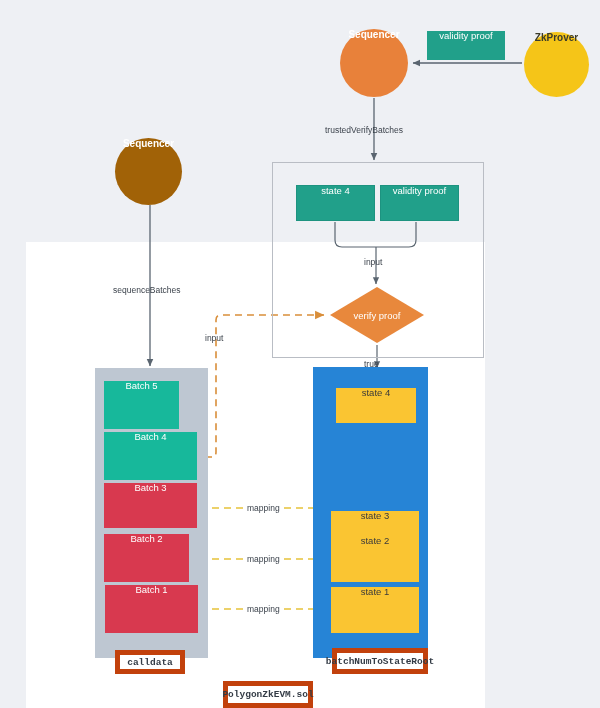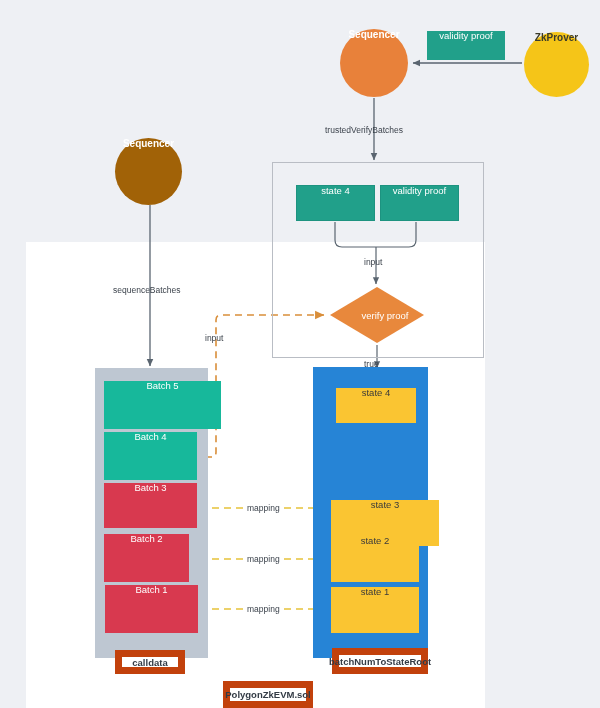--- a/index.html
+++ b/index.html
@@ -28,35 +28,35 @@
   }
   .circle{border-radius:50%;color:#ffffff;font-size:10px;font-weight:600;}
   .rect{font-size:9.5px;}
   .teal{background:#21a08a;color:#ffffff;border:1px solid #1d9380;}
   .teal-top{background:#21a08a;color:#ffffff;}
   .red{background:#d8394f;color:#ffffff;}
   .green{background:#17b89b;color:#ffffff;}
   .gold{background:#fac532;color:#3a3a3a;}
   .diamondwrap{position:absolute;}
   .diamond-label{
-    position:absolute;left:8px;top:0;width:100%;height:100%;
+    position:absolute;left:0;top:0;width:100%;height:100%;
     display:flex;align-items:center;justify-content:center;
     color:#ffffff;font-size:9.5px;
   }
   .container-box{
     position:absolute;box-sizing:border-box;
   }
   .outline-box{border:1px solid #b9bdc4;background:transparent;}
   .grey-col{background:#bec7d2;}
   .blue-col{background:#2684d6;}
   .tag{
     position:absolute;box-sizing:border-box;
-    background:#ffffff;border:7px solid #c2410c;
+    background:#ffffff;border:5px solid #c2410c;
     display:flex;align-items:center;justify-content:center;
-    font-size:9.5px;color:#333b45;font-weight:600;
+    font-size:9.5px;color:#333b45;font-weight:600;font-family:Liberation Mono, monospace;
   }
   .edgelabel{
     position:absolute;
     font-size:8.5px;color:#3c434c;
     white-space:nowrap;
   }
   .edgelabel.boxed{
     background:rgba(255,255,255,0.0);
     padding:0 2px;
   }
@@ -137,21 +137,21 @@
     </svg>
     <div class="diamond-label">verify proof</div>
   </div>
 
   <div class="edgelabel" style="left:205px;top:333px;">input</div>
 
   <div class="edgelabel" style="left:364px;top:359px;">true</div>
 
   <div class="container-box grey-col" style="left:95px;top:368px;width:113px;height:290px;"></div>
 
-  <div class="node rect green" style="left:104px;top:381px;width:117px;height:48px;">
+  <div class="node rect green" style="left:104px;top:381px;width:75px;height:48px;">
     <span>Batch 5</span>
   </div>
   <div class="node rect green" style="left:104px;top:432px;width:93px;height:48px;">
     <span>Batch 4</span>
   </div>
   <div class="node rect red" style="left:104px;top:483px;width:93px;height:45px;">
     <span>Batch 3</span>
   </div>
   <div class="node rect red" style="left:104px;top:534px;width:85px;height:48px;">
     <span>Batch 2</span>
@@ -160,21 +160,21 @@
     <span>Batch 1</span>
   </div>
 
   <div class="tag" style="left:115px;top:650px;width:70px;height:24px;">calldata</div>
 
   <div class="container-box blue-col" style="left:313px;top:367px;width:115px;height:291px;"></div>
 
   <div class="node rect gold" style="left:336px;top:388px;width:80px;height:35px;">
     <span>state 4</span>
   </div>
-  <div class="node rect gold" style="left:331px;top:500px;width:108px;height:46px;">
+  <div class="node rect gold" style="left:331px;top:511px;width:88px;height:46px;">
     <span>state 3</span>
   </div>
   <div class="node rect gold" style="left:331px;top:536px;width:88px;height:46px;">
     <span>state 2</span>
   </div>
   <div class="node rect gold" style="left:331px;top:587px;width:88px;height:46px;">
     <span>state 1</span>
   </div>
 
   <div class="tag" style="left:332px;top:648px;width:96px;height:26px;">batchNumToStateRoot</div>

